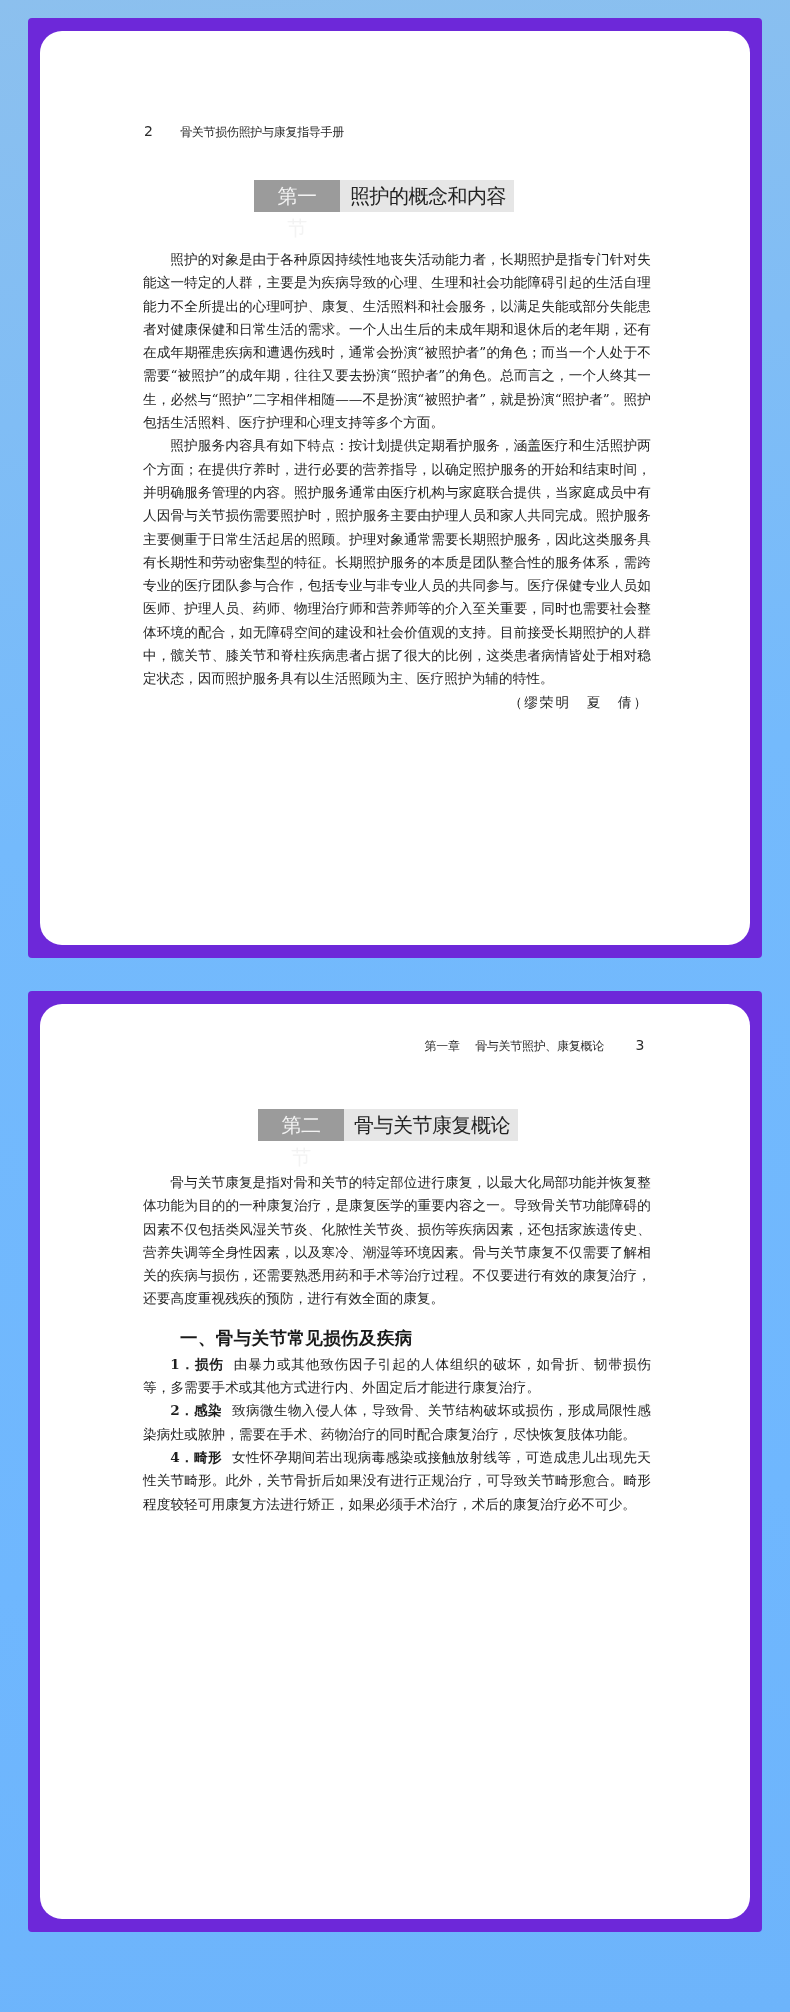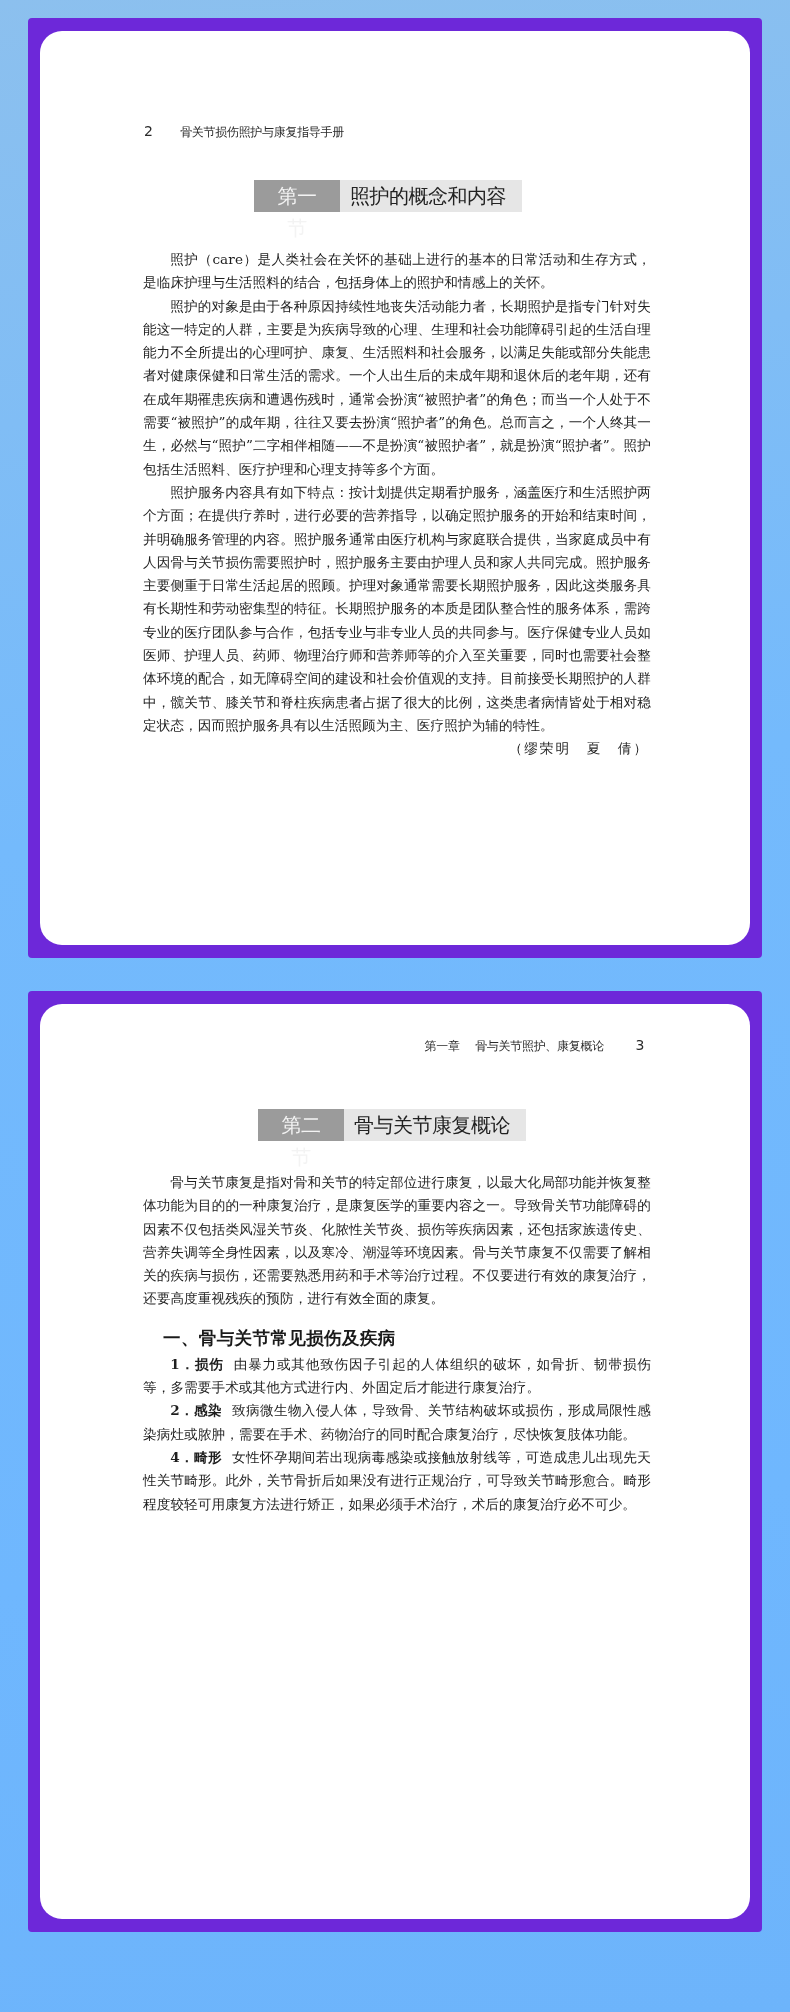--- a/index.html
+++ b/index.html
@@ -58,21 +58,21 @@
   .section-title .num {
     background: #9b9b9b;
     color: #f3f3f3;
     padding: 0 22px;
     width: 86px;
     text-align: center;
   }
   .section-title .name {
     background: #e6e6e6;
     color: #222;
-    padding: 0 16px 0 10px;
+    padding: 0 8px 0 10px;
     text-align: right;
   }
 
   .body-text {
     position: absolute;
     left: 103px;
     width: 508px;
     font-size: 13.6px;
     line-height: 23.3px;
     text-align: justify;
@@ -81,21 +81,21 @@
   .card-1 .body-text { top: 217px; }
   .card-2 .body-text { top: 167px; }
   .para { text-indent: 2em; }
   .signature { text-align: right; padding-right: 2px; letter-spacing: 2px; }
 
   .h2 {
     font-family: "DejaVu Serif", "Liberation Serif", serif;
     font-size: 17.5px;
     line-height: 30px;
     margin-top: 12px;
-    margin-left: 20px;
+    margin-left: 37px;
     letter-spacing: 0.4px;
     color: #1a1a1a;
   }
   .h3 {
     font-family: "DejaVu Serif", "Liberation Serif", serif;
     font-size: 15px;
     line-height: 26px;
     margin-left: 20px;
     margin-bottom: 3px;
     font-weight: bold;
@@ -112,21 +112,20 @@
       <span class="pnum">2</span>
       <span>骨关节损伤照护与康复指导手册</span>
     </div>
 
     <div class="section-title">
       <span class="num">第一节</span>
       <span class="name">照护的概念和内容</span>
     </div>
 
     <div class="body-text">
-      <p class="para">照护（care）是人类社会在关怀的基础上进行的基本的日常活动和生存方式，是临床护理与生活照料的结合，包括身体上的照护和情感上的关怀。</p>
       <p class="para">照护的对象是由于各种原因持续性地丧失活动能力者，长期照护是指专门针对失能这一特定的人群，主要是为疾病导致的心理、生理和社会功能障碍引起的生活自理能力不全所提出的心理呵护、康复、生活照料和社会服务，以满足失能或部分失能患者对健康保健和日常生活的需求。一个人出生后的未成年期和退休后的老年期，还有在成年期罹患疾病和遭遇伤残时，通常会扮演“被照护者”的角色；而当一个人处于不需要“被照护”的成年期，往往又要去扮演“照护者”的角色。总而言之，一个人终其一生，必然与“照护”二字相伴相随——不是扮演“被照护者”，就是扮演“照护者”。照护包括生活照料、医疗护理和心理支持等多个方面。</p>
       <p class="para">照护服务内容具有如下特点：按计划提供定期看护服务，涵盖医疗和生活照护两个方面；在提供疗养时，进行必要的营养指导，以确定照护服务的开始和结束时间，并明确服务管理的内容。照护服务通常由医疗机构与家庭联合提供，当家庭成员中有人因骨与关节损伤需要照护时，照护服务主要由护理人员和家人共同完成。照护服务主要侧重于日常生活起居的照顾。护理对象通常需要长期照护服务，因此这类服务具有长期性和劳动密集型的特征。长期照护服务的本质是团队整合性的服务体系，需跨专业的医疗团队参与合作，包括专业与非专业人员的共同参与。医疗保健专业人员如医师、护理人员、药师、物理治疗师和营养师等的介入至关重要，同时也需要社会整体环境的配合，如无障碍空间的建设和社会价值观的支持。目前接受长期照护的人群中，髋关节、膝关节和脊柱疾病患者占据了很大的比例，这类患者病情皆处于相对稳定状态，因而照护服务具有以生活照顾为主、医疗照护为辅的特性。</p>
       <p class="signature">（缪荣明　夏　倩）</p>
     </div>
   </div>
 </div>
 
 <div class="card card-2">
   <div class="page">
     <div class="running-head">

